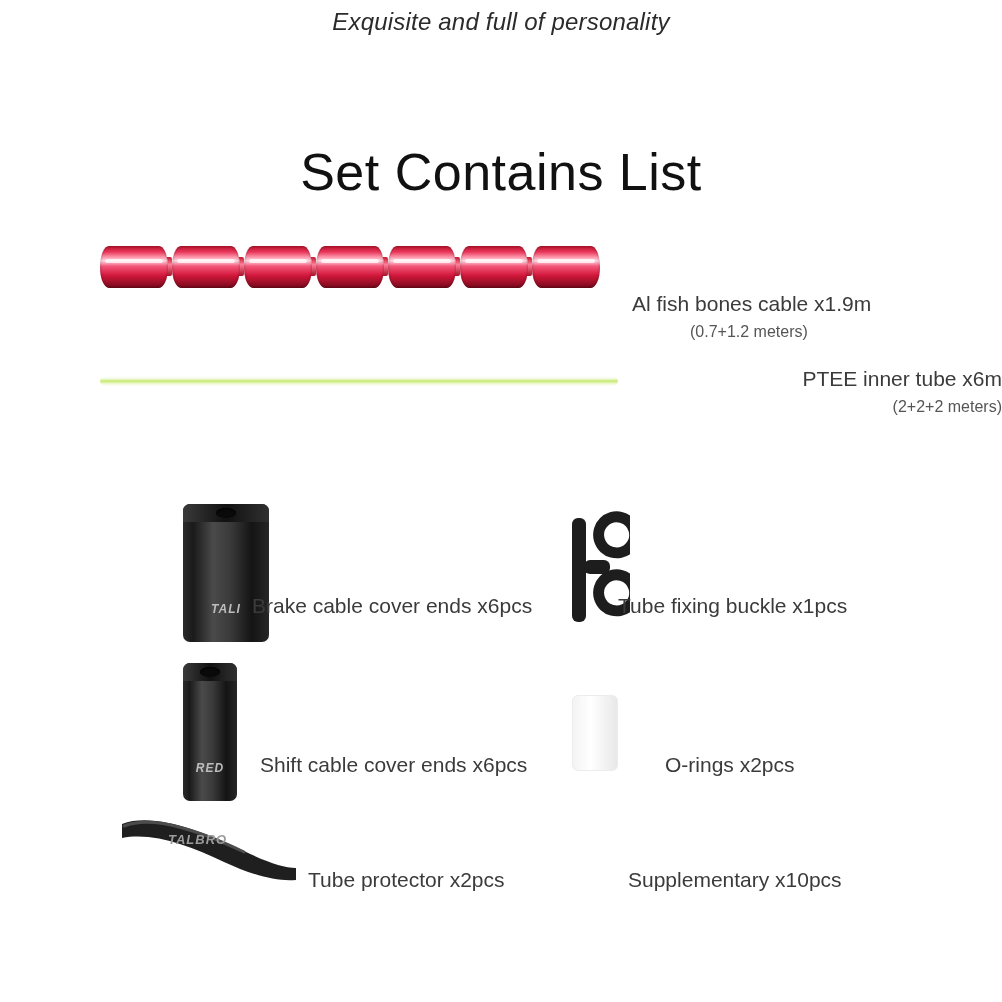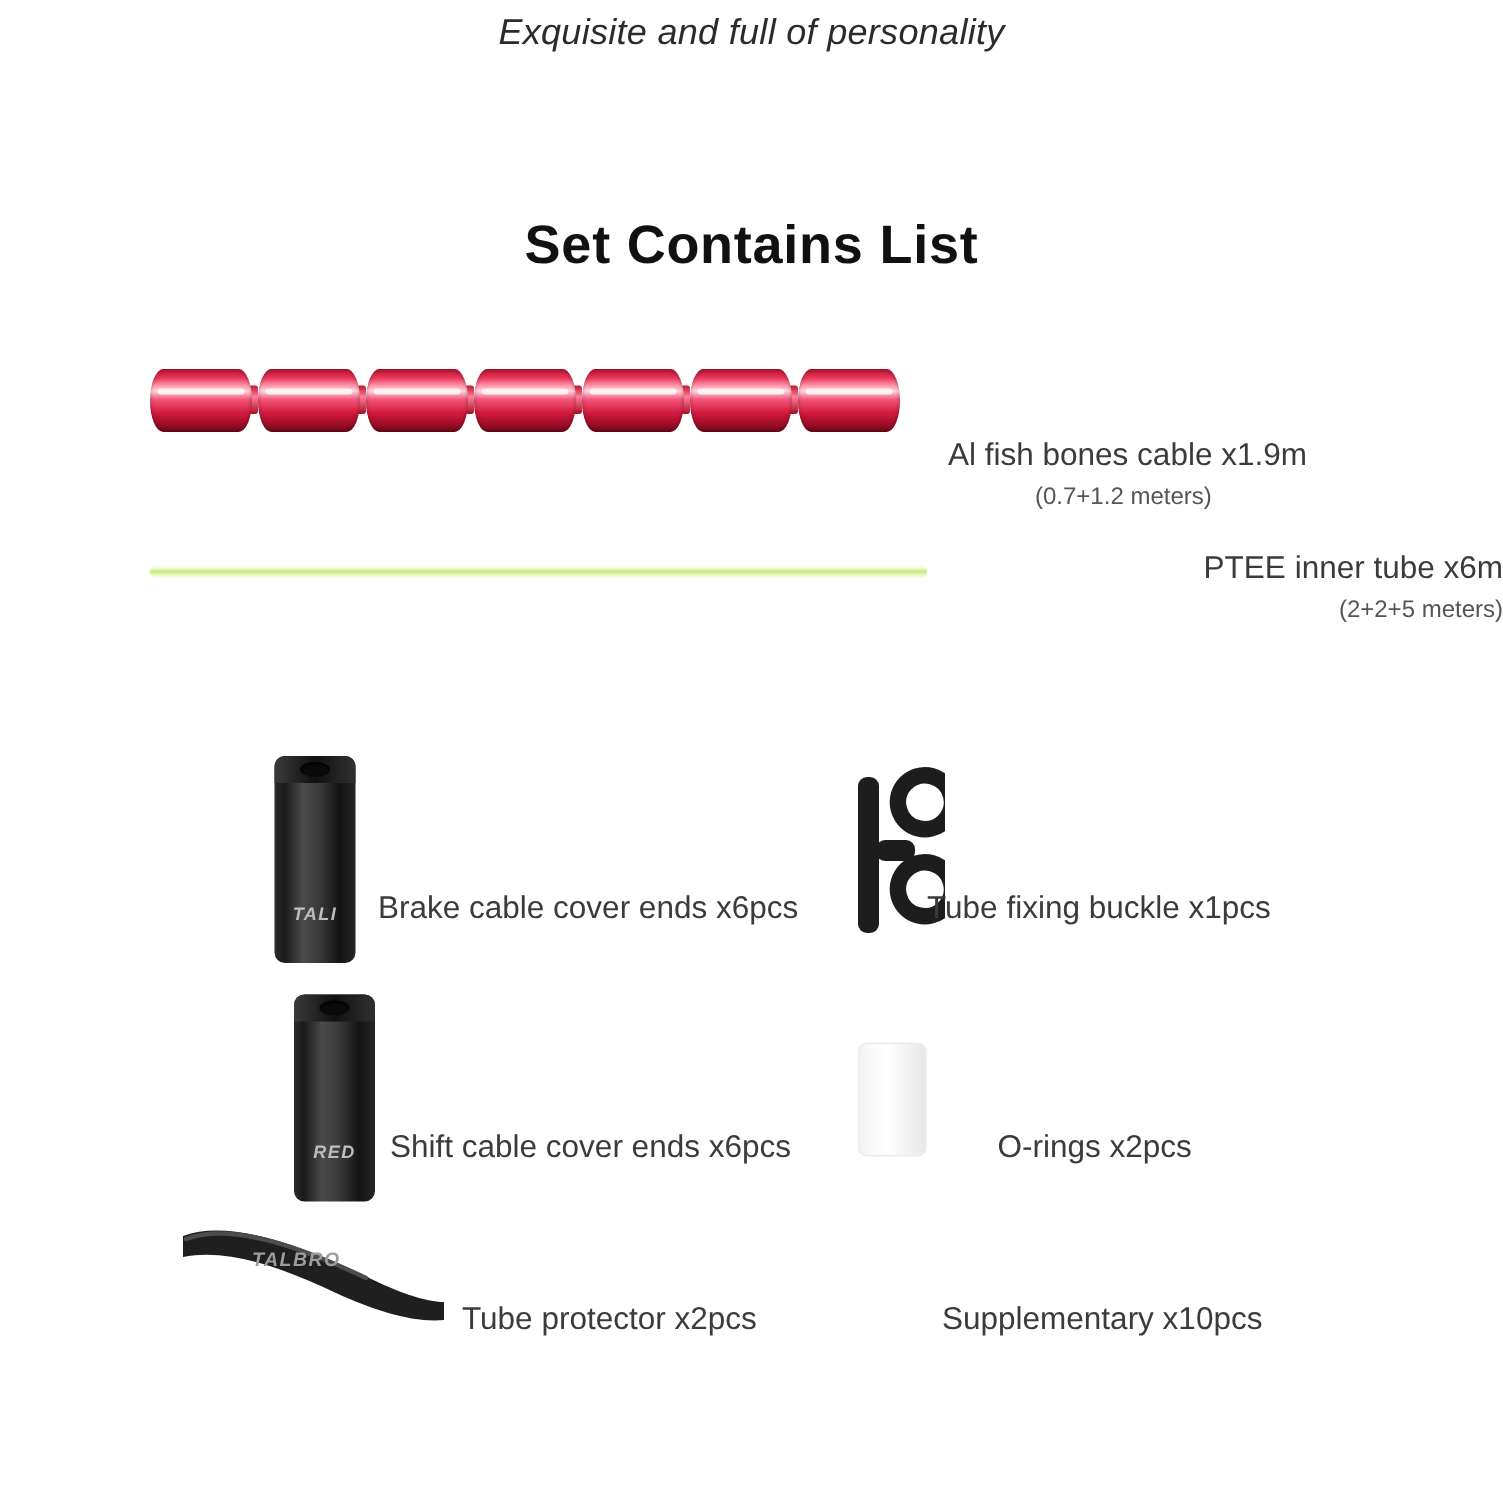--- a/index.html
+++ b/index.html
@@ -34,22 +34,22 @@
     color: #2b2b2b;
     letter-spacing: 0.2px;
   }
 
   .main-title {
     position: absolute;
     top: 142px;
     left: 0;
     width: 1002px;
     text-align: center;
-    font-size: 36px;
-    font-weight: bold;
+    font-size: 52px;
+    font-weight: normal;
     color: #111111;
     letter-spacing: 0.5px;
   }
 
   
   .label {
     font-size: 21px;
     color: #3b3b3b;
     white-space: nowrap;
   }
@@ -272,47 +272,47 @@
     <div class="cable-text">
       <span class="label">Al fish bones cable x1.9m</span>
       <span class="sub-label">(0.7+1.2 meters)</span>
     </div>
   </div>
 
   <div class="row-tube">
     <div class="tube-art"></div>
     <div class="tube-text">
       <span class="label">PTEE inner tube x6m</span>
-      <span class="sub-label">(2+2+5 meters)</span>
+      <span class="sub-label">(2+2+2 meters)</span>
     </div>
   </div>
 
   <div class="block row-brake">
-    <div class="ferrule" style="left:83px; top:6px;">
+    <div class="ferrule" style="left:83px; top:6px;padding-left:32px;">
       <div class="cap"></div>
       <div class="hole"></div>
       <div class="ferrule-text">TALI</div>
     </div>
     <div class="text-right" style="left:152px; top:64px;">Brake cable cover ends x6pcs</div>
 
     <div class="hook" style="left:470px; top:12px;">
       <svg width="60" height="120" viewBox="0 0 60 120">
         <g fill="none" stroke="#1d1d1d" stroke-width="11" stroke-linecap="round">
           <path d="M34 12 a18 18 0 1 1 -0.2 0.2"></path>
           <path d="M34 70 a18 18 0 1 1 -0.2 0.2"></path>
         </g>
         <rect x="2" y="8" width="14" height="104" rx="6" fill="#1d1d1d"></rect>
         <rect x="14" y="50" width="26" height="14" rx="6" fill="#1d1d1d"></rect>
       </svg>
     </div>
     <div class="text-right" style="left:518px; top:64px;">Tube fixing buckle x1pcs</div>
   </div>
 
   <div class="block" style="top:655px; left:100px; width:820px; height:150px;">
-    <div class="ferrule" style="left:96px; top:8px;">
+    <div class="ferrule" style="left:83px; top:8px;">
       <div class="cap"></div>
       <div class="hole"></div>
       <div class="ferrule-text">RED</div>
     </div>
     <div class="text-right" style="left:160px; top:66px;">Shift cable cover ends x6pcs</div>
 
     <div class="oring" style="left:472px; top:40px;"></div>
     <div class="text-right" style="left:565px; top:66px;">O-rings x2pcs</div>
   </div>
 

